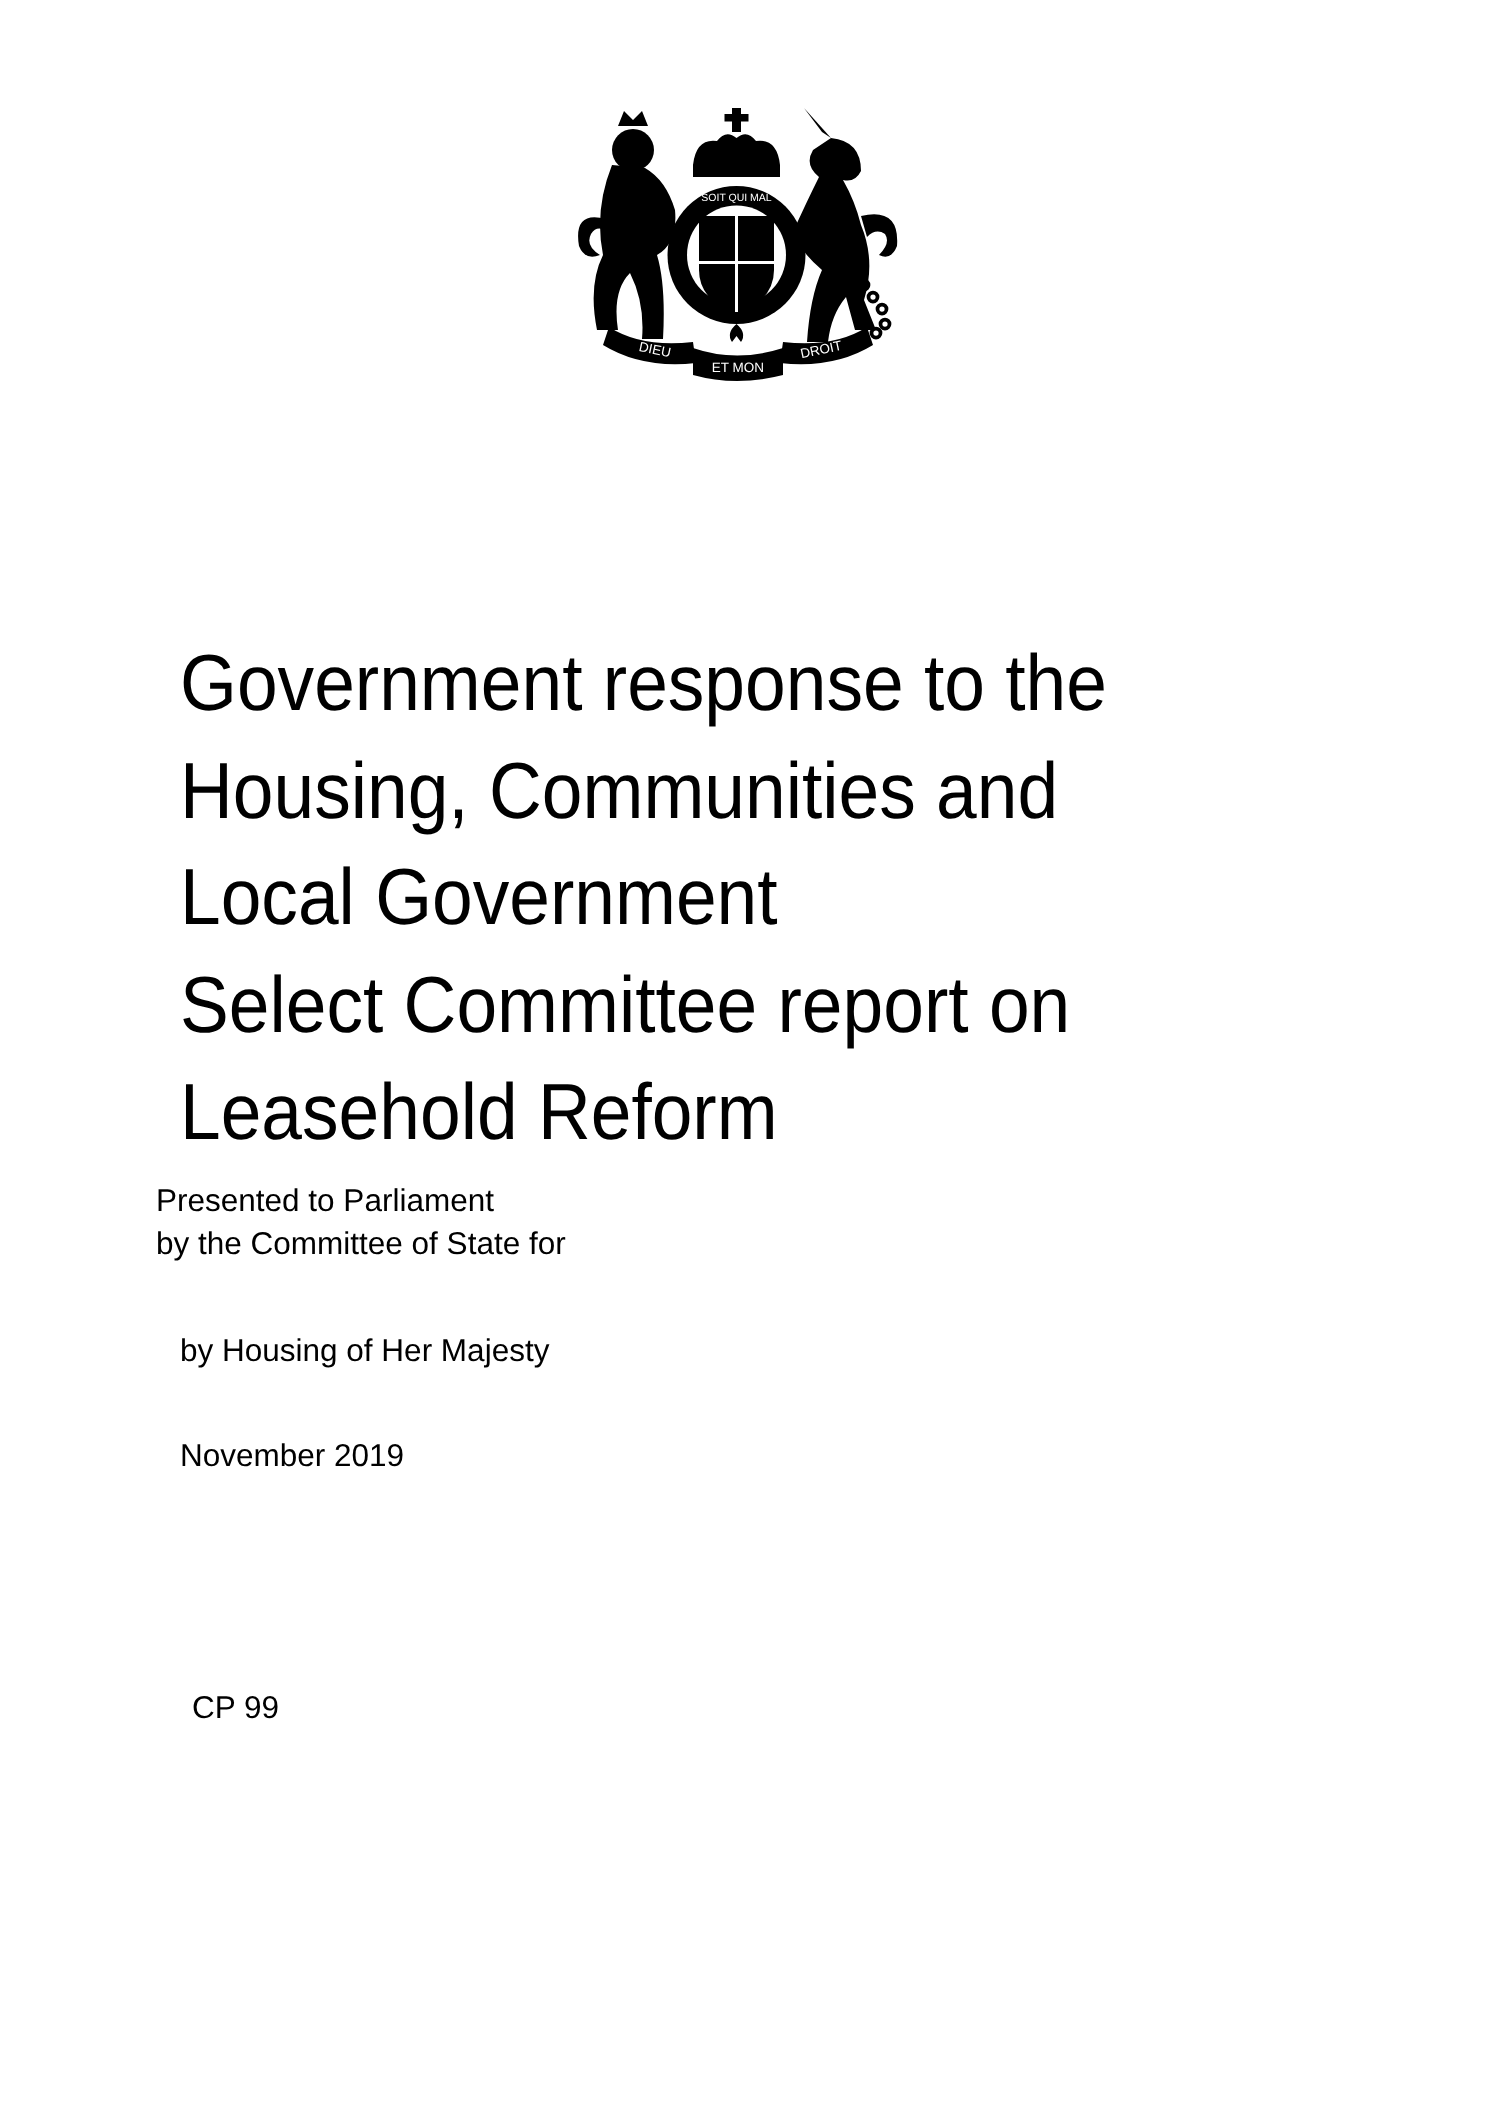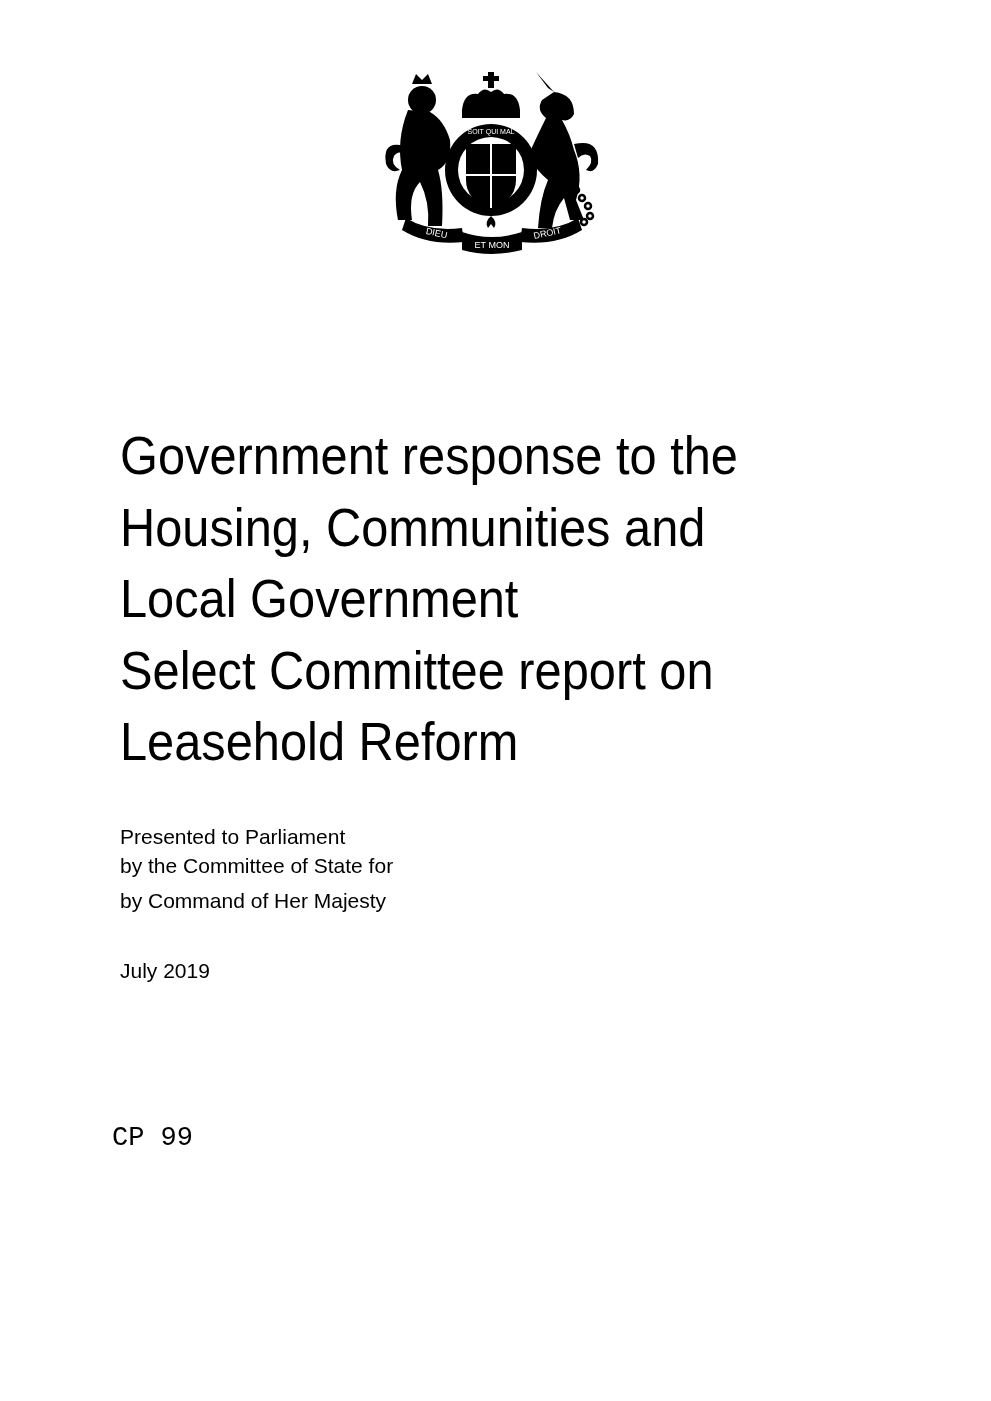--- a/index.html
+++ b/index.html
@@ -1,24 +1,24 @@
 <!DOCTYPE html>
 <html><head>
 <meta charset="utf-8">
 <style>
   html, body { margin: 0; padding: 0; background: #ffffff; }
   body { width: 991px; height: 1401px; position: relative; overflow: hidden; font-family: "Liberation Sans", sans-serif; color: #000; }
   .crest { position: absolute; left: 378px; top: 70px; width: 228px; height: 186px; }
   .title { position: absolute; left: 120px; top: 420px; width: 800px; }
   .title-line { font-size: 53px; line-height: 71.5px; white-space: nowrap; transform-origin: left center; transform: scaleX(0.92); letter-spacing: 0px; }
-  .presented { position: absolute; left: 120px; top: 786px; font-size: 21px; line-height: 29px; margin-top: 36px; }
+  .presented { position: absolute; left: 104px; top: 786px; font-size: 21px; line-height: 29px; }
   .presented div { white-space: nowrap; }
   .command { position: absolute; left: 120px; top: 886px; font-size: 21px; line-height: 29px; white-space: nowrap; }
   .date { position: absolute; left: 120px; top: 956px; font-size: 21px; line-height: 29px; white-space: nowrap; }
-  .cp { position: absolute; left: 112px; top: 1124px; font-size: 27px; line-height: 29px; white-space: nowrap; font-family: Liberation Mono, monospace; }
+  .cp { position: absolute; left: 128px; top: 1124px; font-size: 21px; line-height: 29px; white-space: nowrap; }
 </style>
 </head>
 <body>
 
 <div class="crest">
   <svg width="228" height="186" viewBox="0 0 228 186">
 
     <g fill="#000">
       <rect x="110" y="2" width="6" height="16"></rect>
       <rect x="105" y="6" width="16" height="5"></rect>
@@ -69,17 +69,17 @@
   <div class="title-line">Local Government</div>
   <div class="title-line">Select Committee report on</div>
   <div class="title-line">Leasehold Reform</div>
 </div>
 
 <div class="presented">
   <div>Presented to Parliament</div>
   <div>by the Committee of State for</div>
 </div>
 
-<div class="command">by Command of Her Majesty</div>
+<div class="command">by Housing of Her Majesty</div>
 
-<div class="date">July 2019</div>
+<div class="date">November 2019</div>
 
 <div class="cp">CP 99</div>
 
 </body></html>

